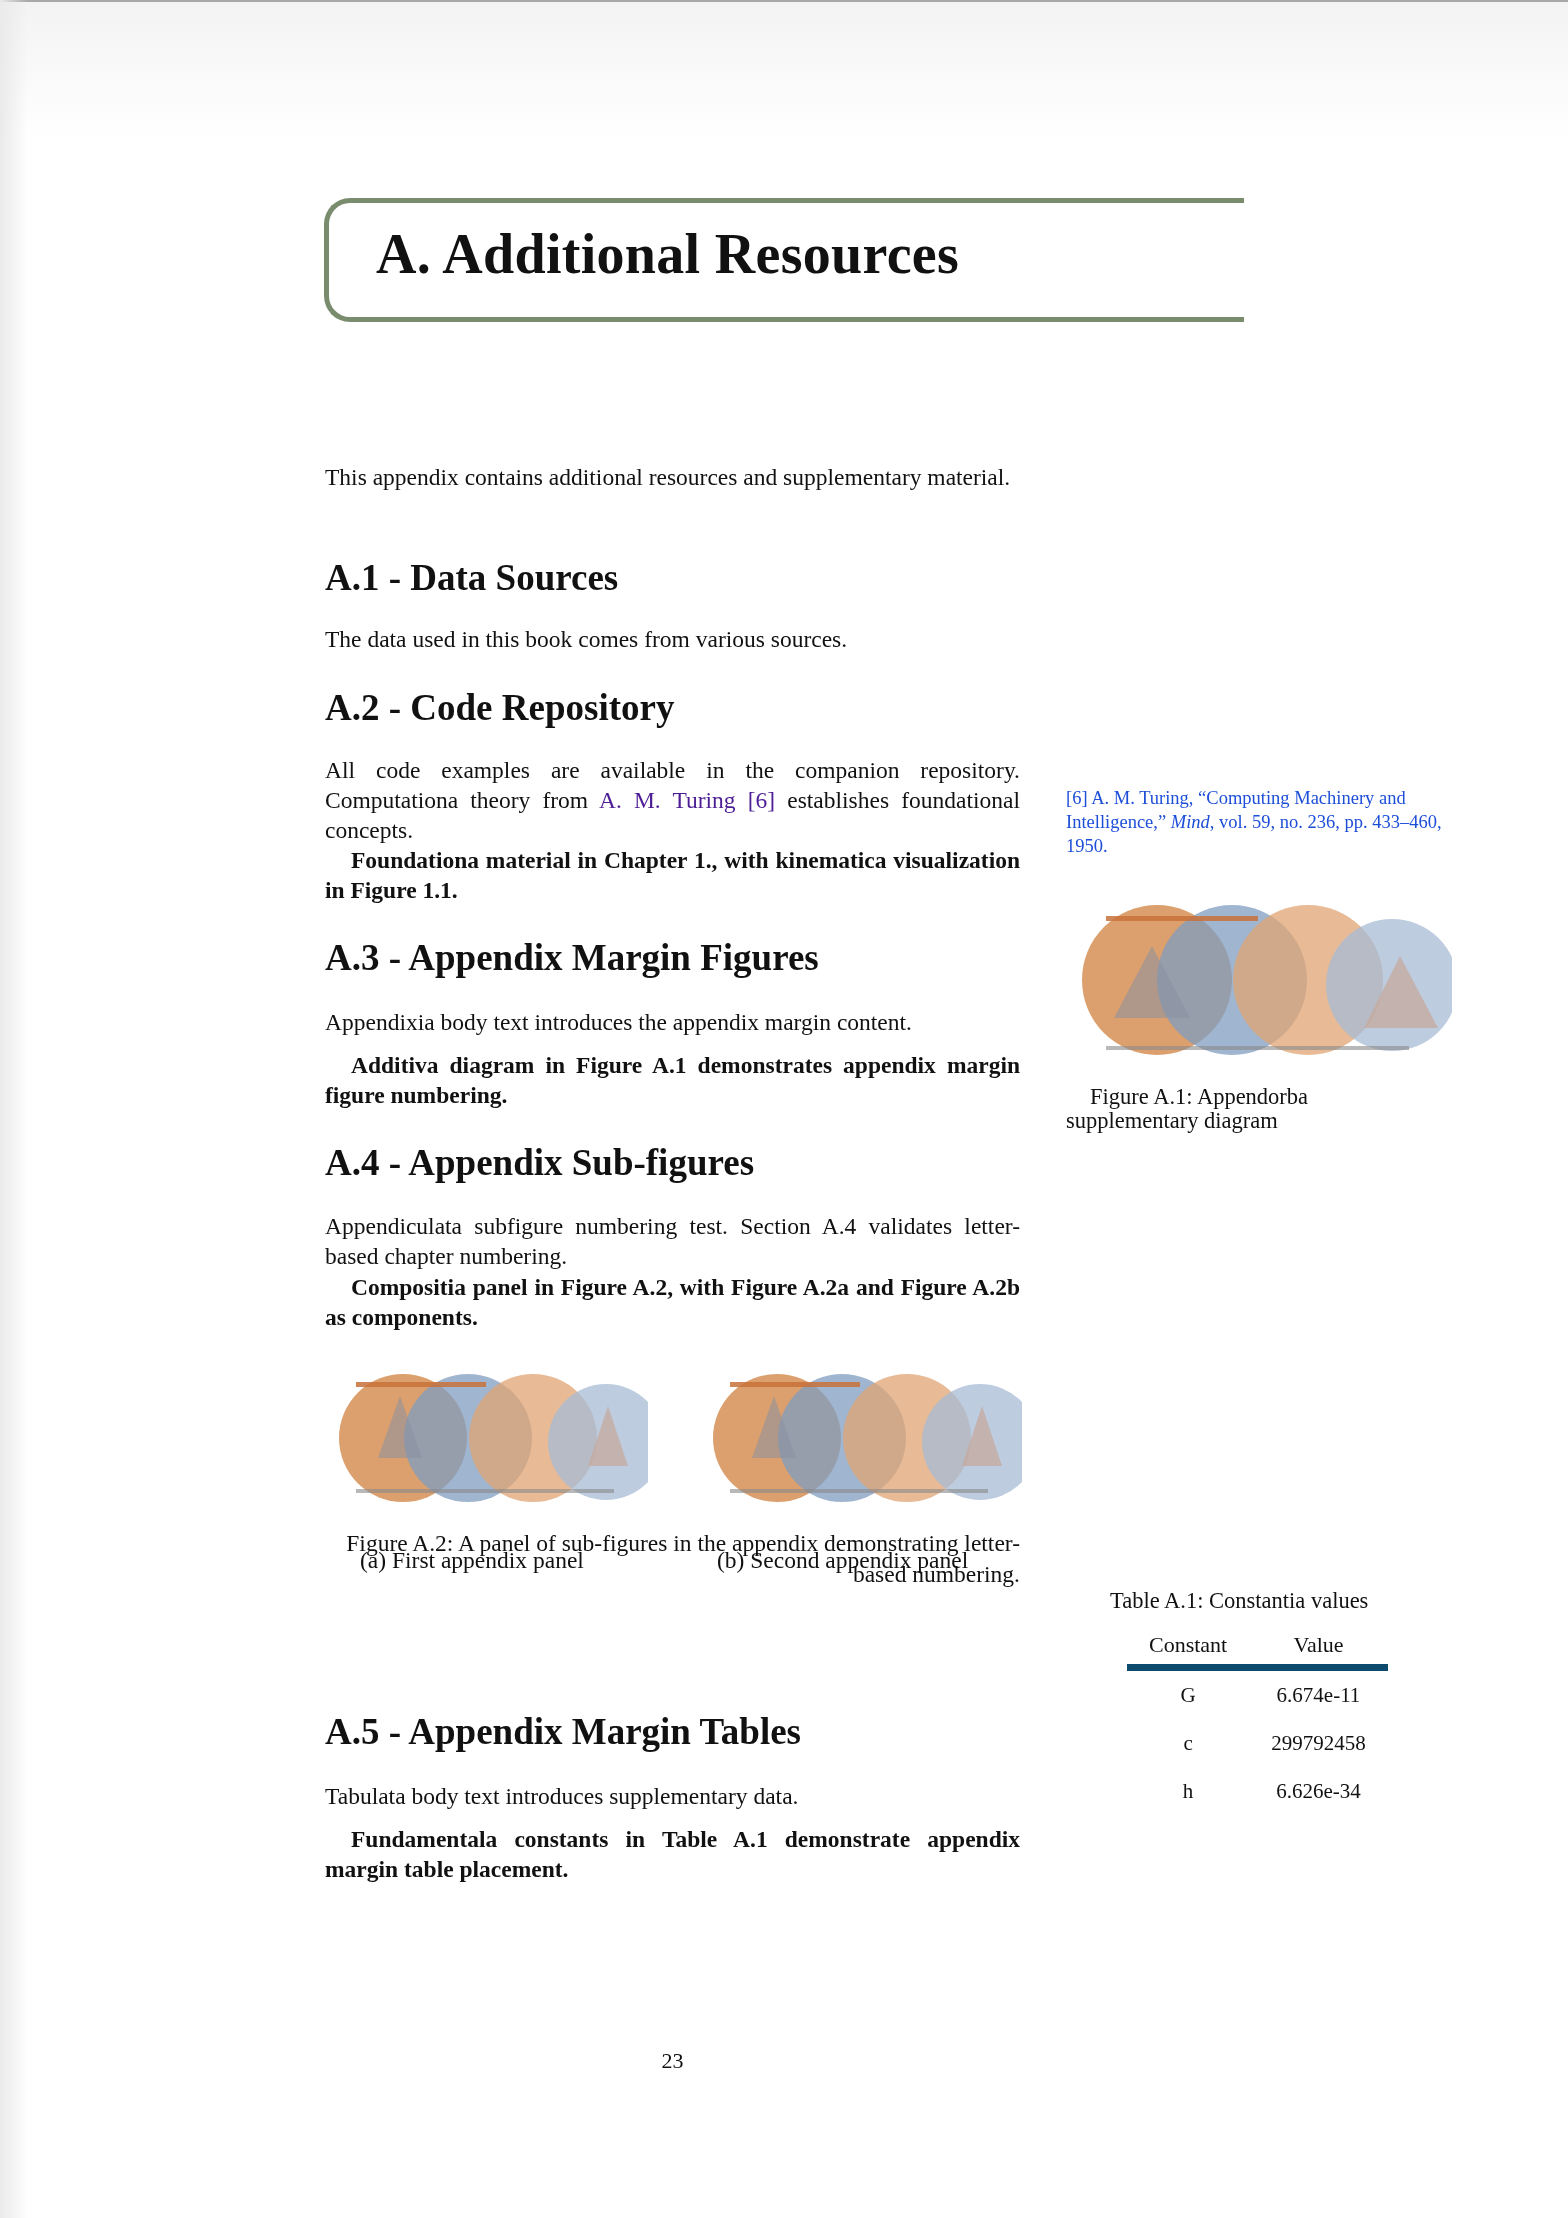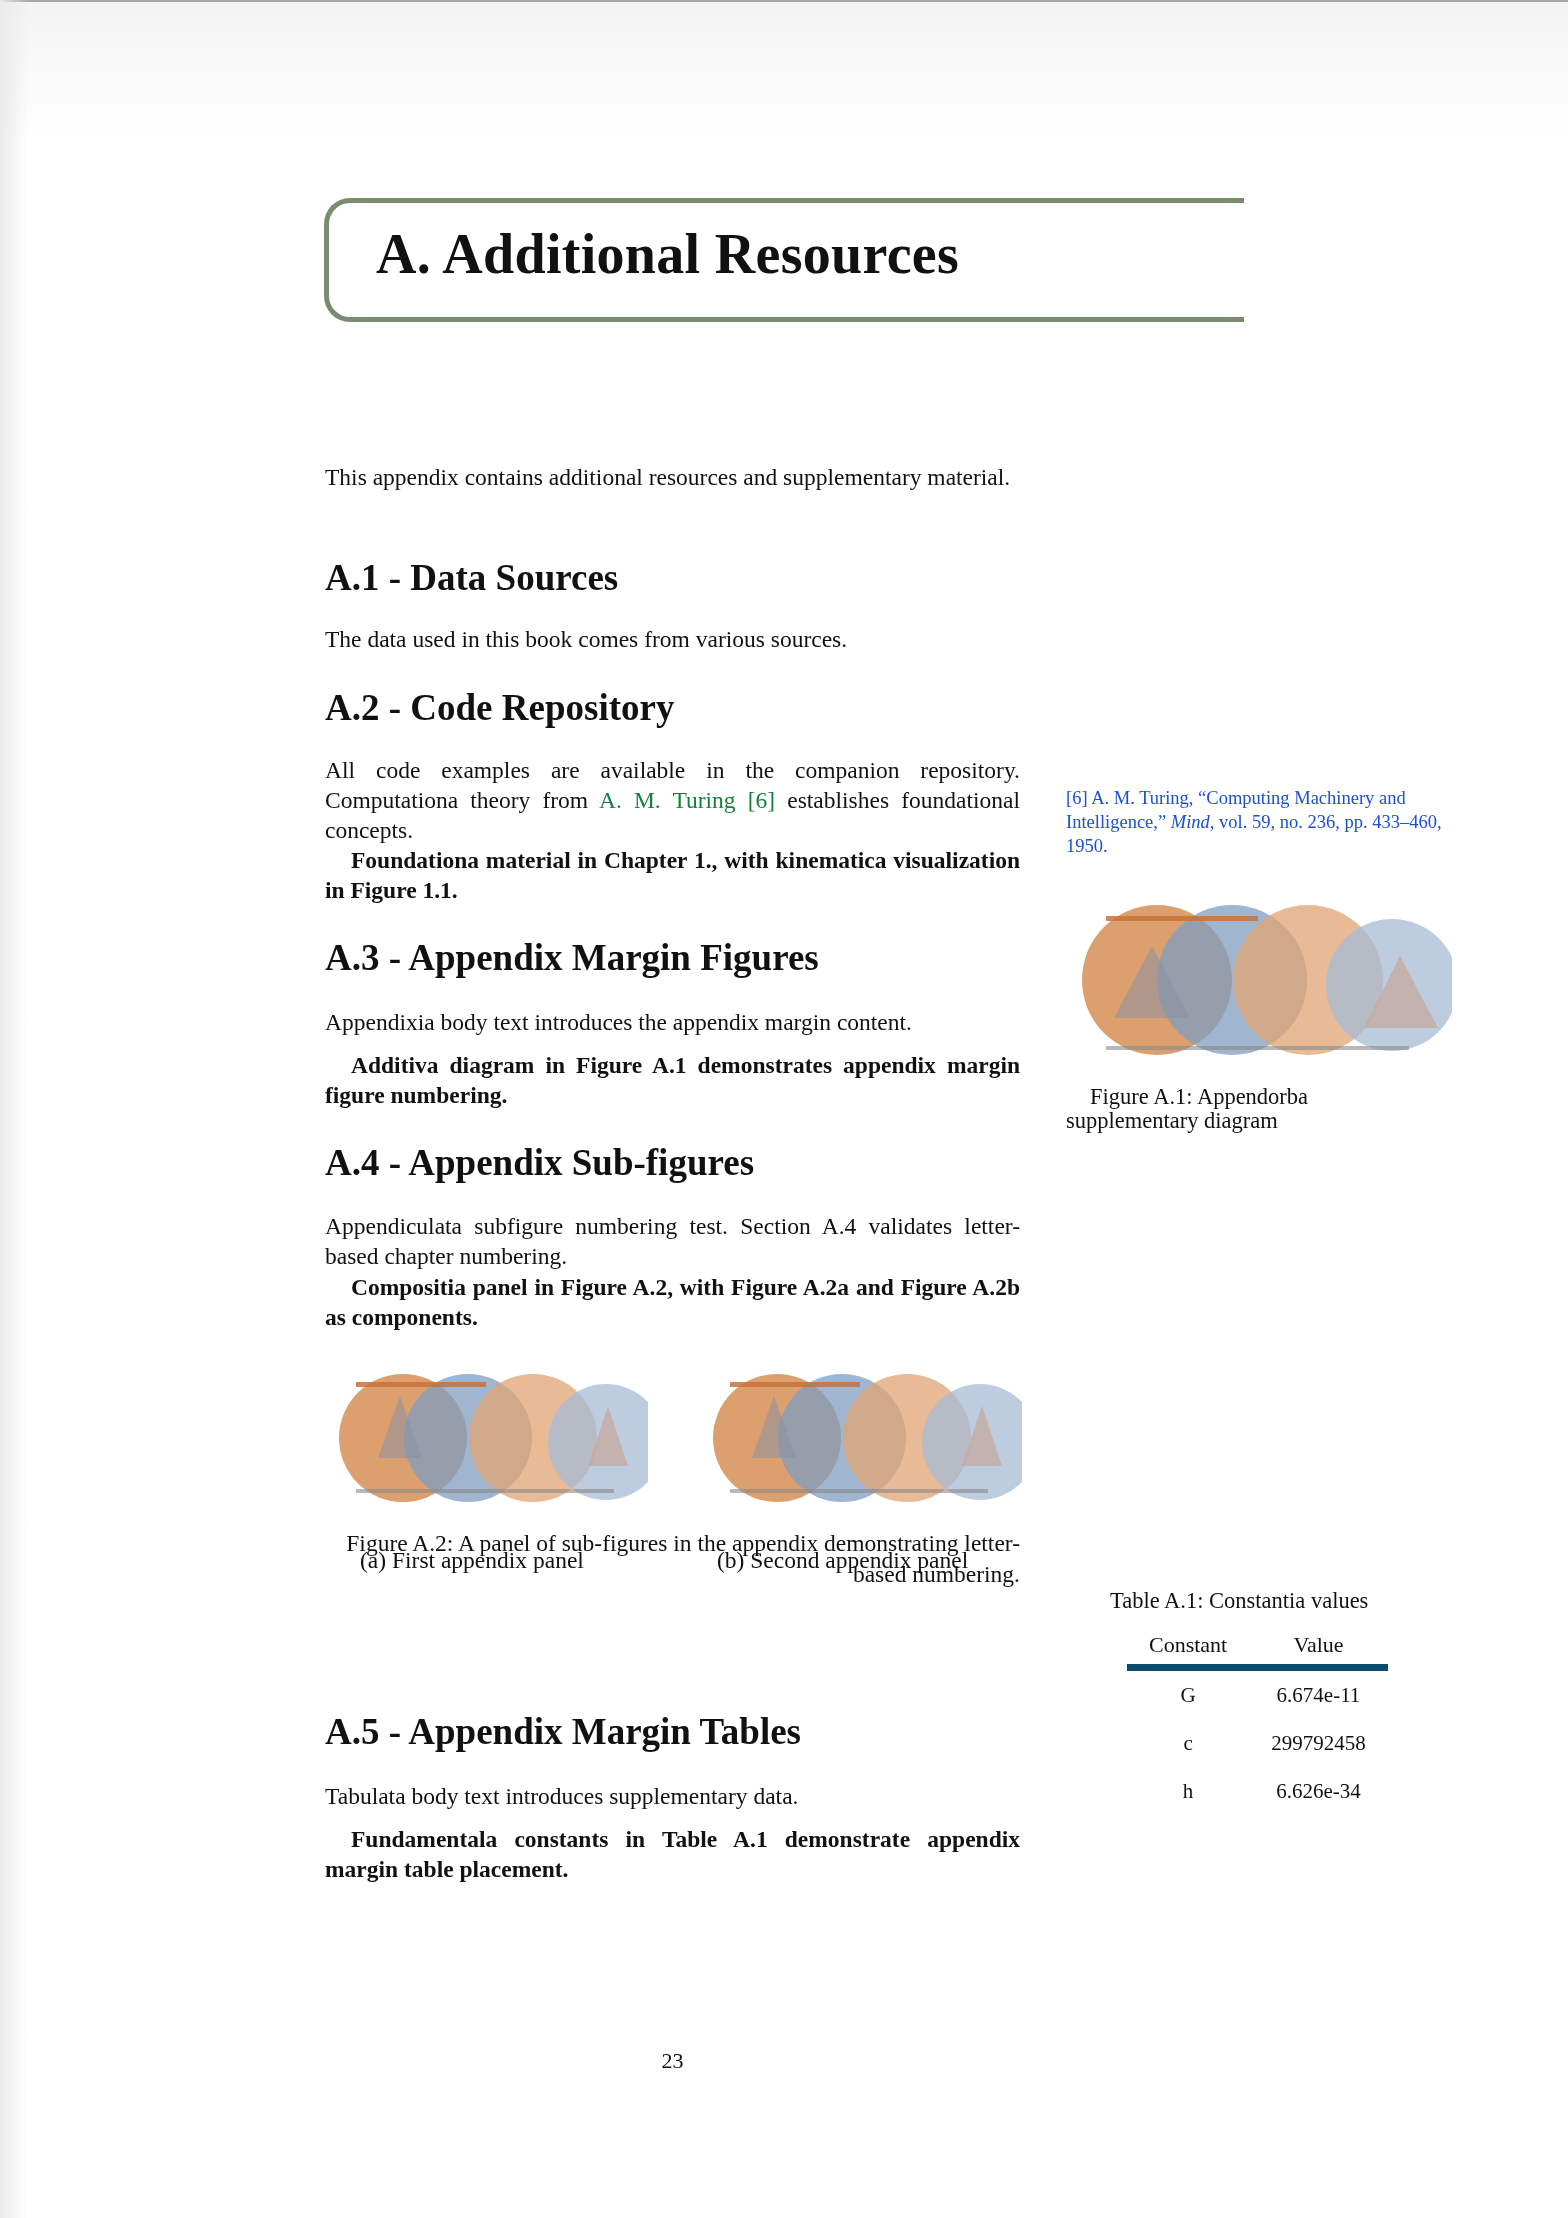--- a/index.html
+++ b/index.html
@@ -18,21 +18,21 @@
     box-sizing:border-box;
   }
   .chapter-title {
     position:absolute; left:376px; top:222px; font-size:56px; font-weight:bold;
     letter-spacing:0.3px; white-space:nowrap;
   }
   .main { position:absolute; left:325px; width:695px; }
   .p { font-size:23.5px; line-height:30px; margin:0; text-align:justify; }
   .indent { text-indent:26px;font-weight:bold; }
   .h2 { position:absolute; left:325px; font-size:37px; font-weight:bold; white-space:nowrap; margin:0; }
-  .cite-link { color:#15803d; }
+  .cite-link { color:#4c1d95; }
   .sidenote { position:absolute; left:1066px; top:786px; width:392px; font-size:18.5px; line-height:24px; color:#1d4ed8; }
   .sidenote i { font-style:italic; }
   .cap { font-size:22.5px; line-height:24px; }
   .fig-svg { position:absolute; }
   .subcap { position:absolute; font-size:23.5px; white-space:nowrap; }
   .fig2cap { position:absolute; left:325px; top:1528px; width:695px; font-size:23.5px; line-height:31px; text-align:right; }
   .tcap { position:absolute; left:1110px; top:1588px; font-size:22.5px; white-space:nowrap; }
   table.const { position:absolute; left:1127px; top:1630px; border-collapse:collapse; font-size:22px; }
   table.const th { font-weight:normal; padding:2px 22px 6px 22px; border-bottom:7px solid #0c4a6e; }
   table.const td { text-align:center; padding:0 22px; height:48px; font-size:21px; }

